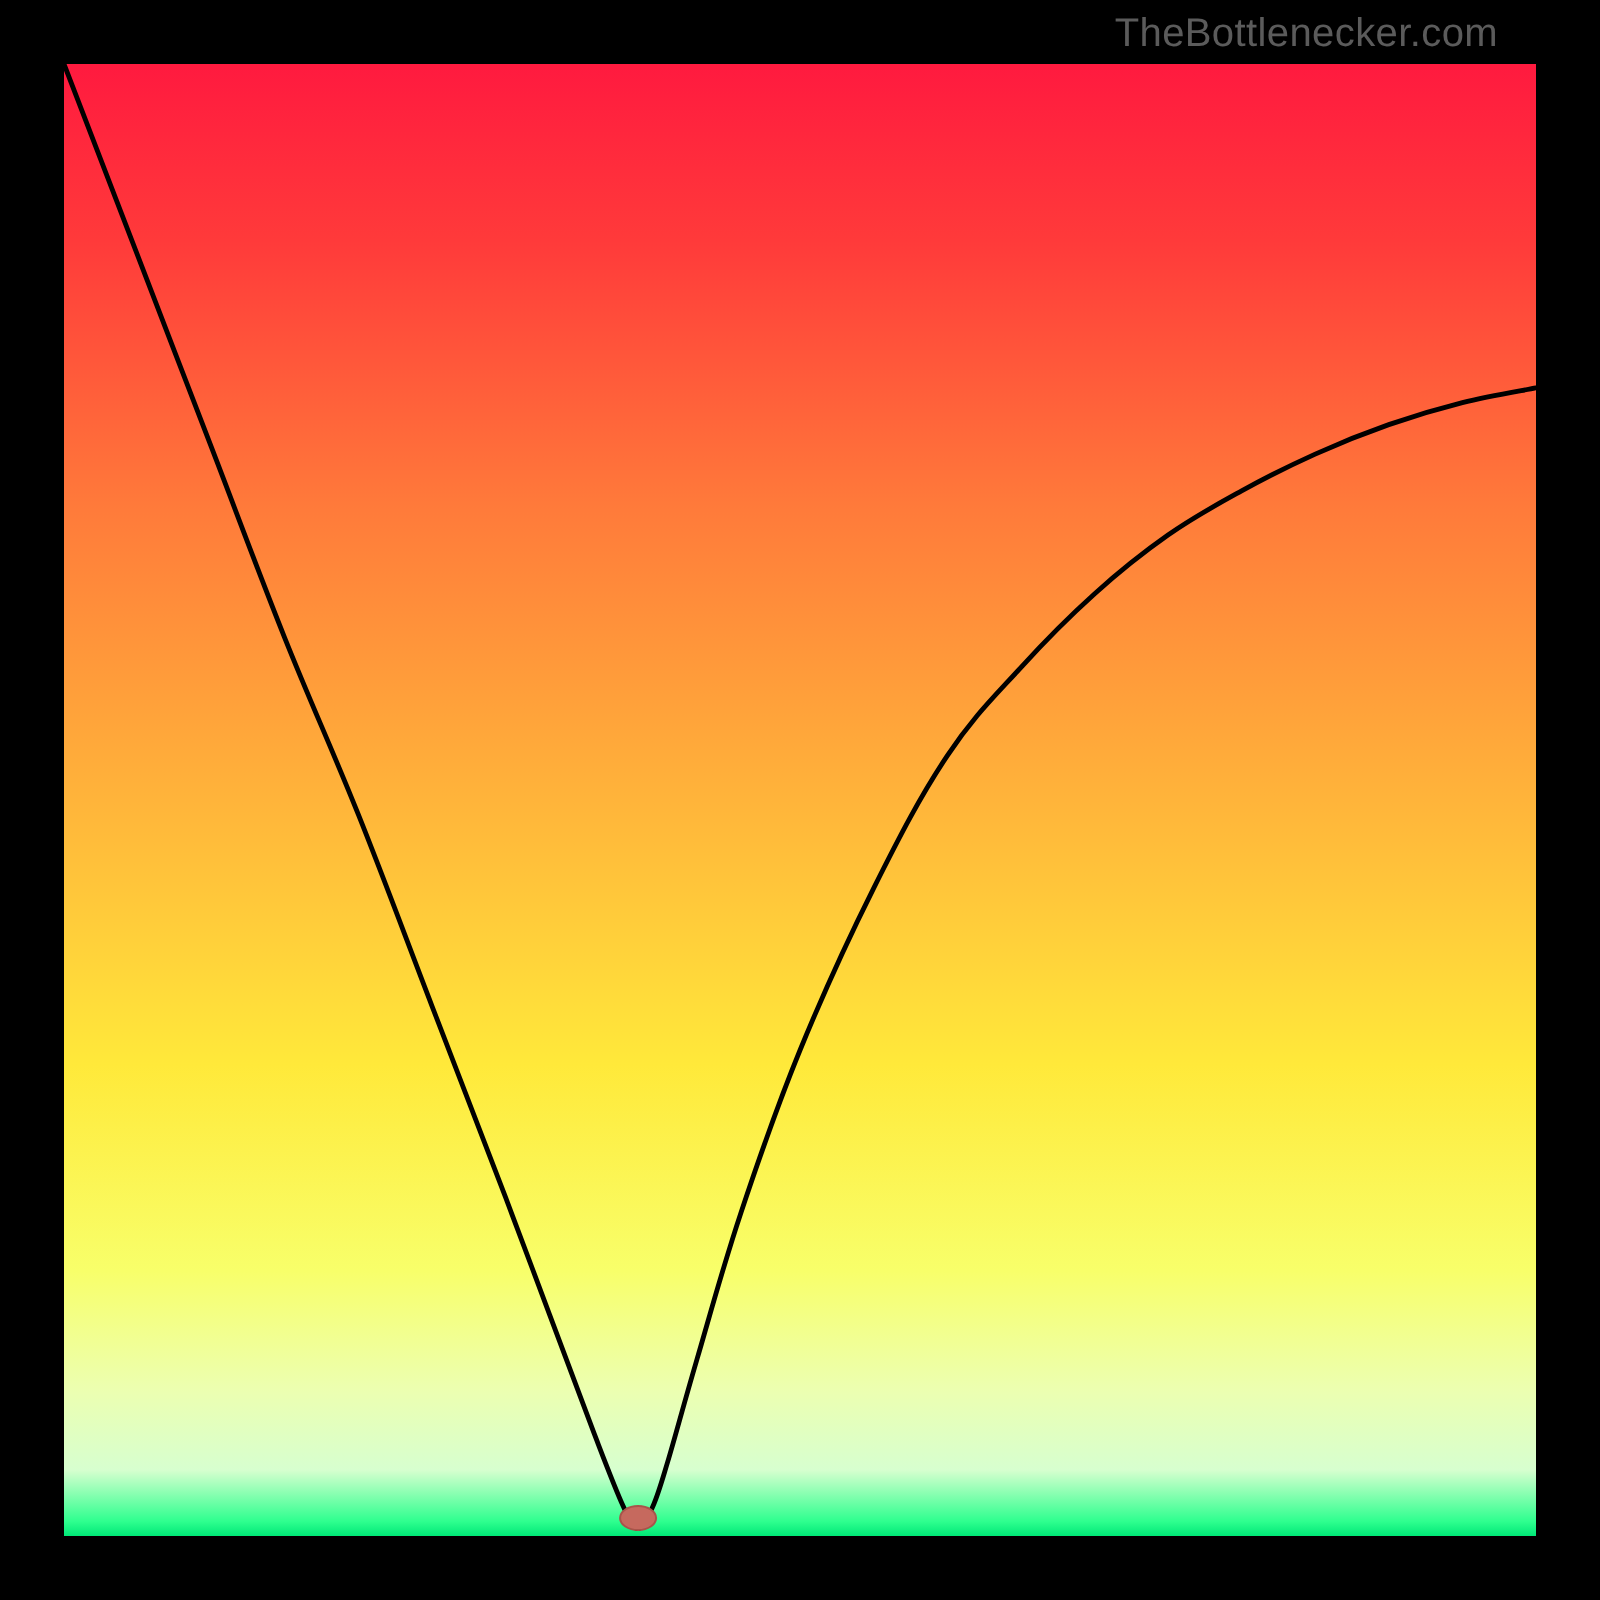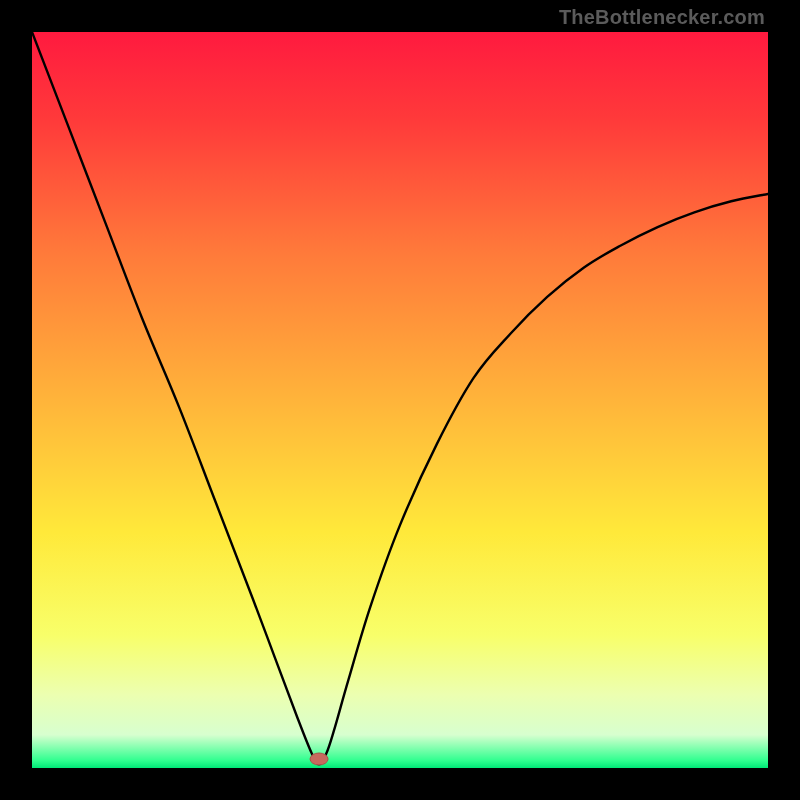--- a/index.html
+++ b/index.html
@@ -19,23 +19,23 @@
   .plot-wrap {
     position: absolute;
     left: 32px;
     top: 32px;
     width: 736px;
     height: 736px;
   }
   .attribution {
     position: absolute;
     top: 6px;
-    right: 35px;
+    right: 51px;
     font-size: 20px;
-    font-weight: 700;
+    font-weight: 400;
     color: #5b5b5b;
     letter-spacing: 0.2px;
   }
   svg { display: block; }
 </style>
 </head>
 <body>
 
 <div class="frame">
   <div class="attribution">TheBottlenecker.com</div>

